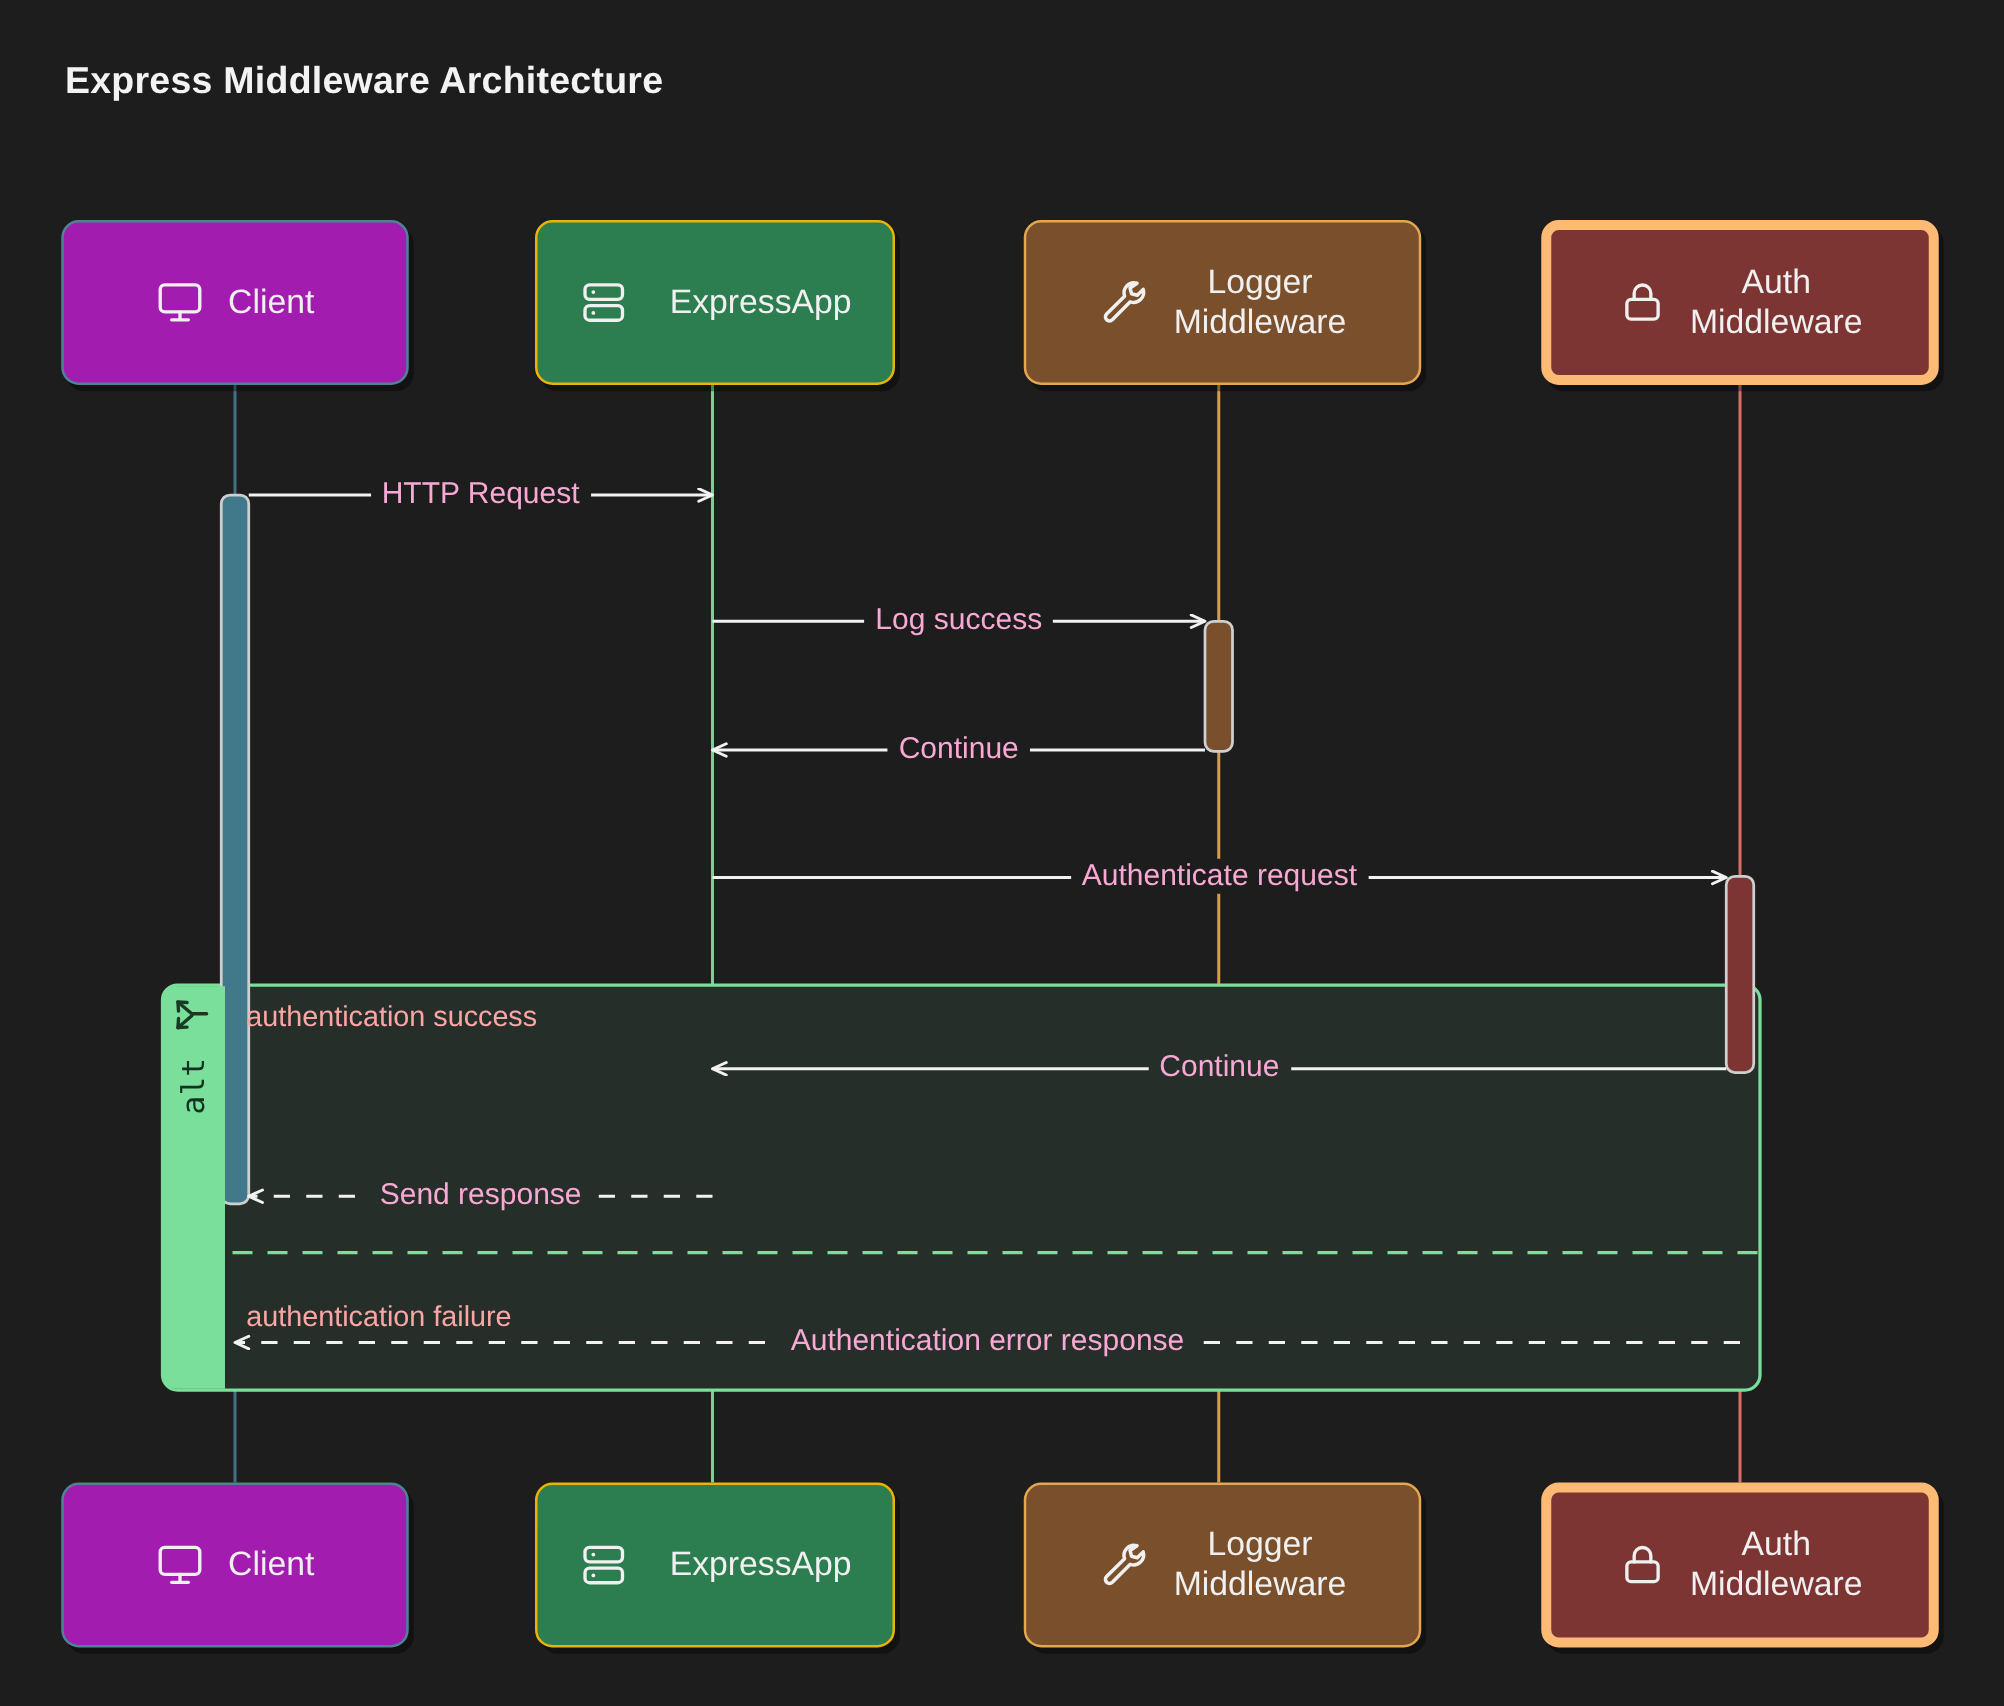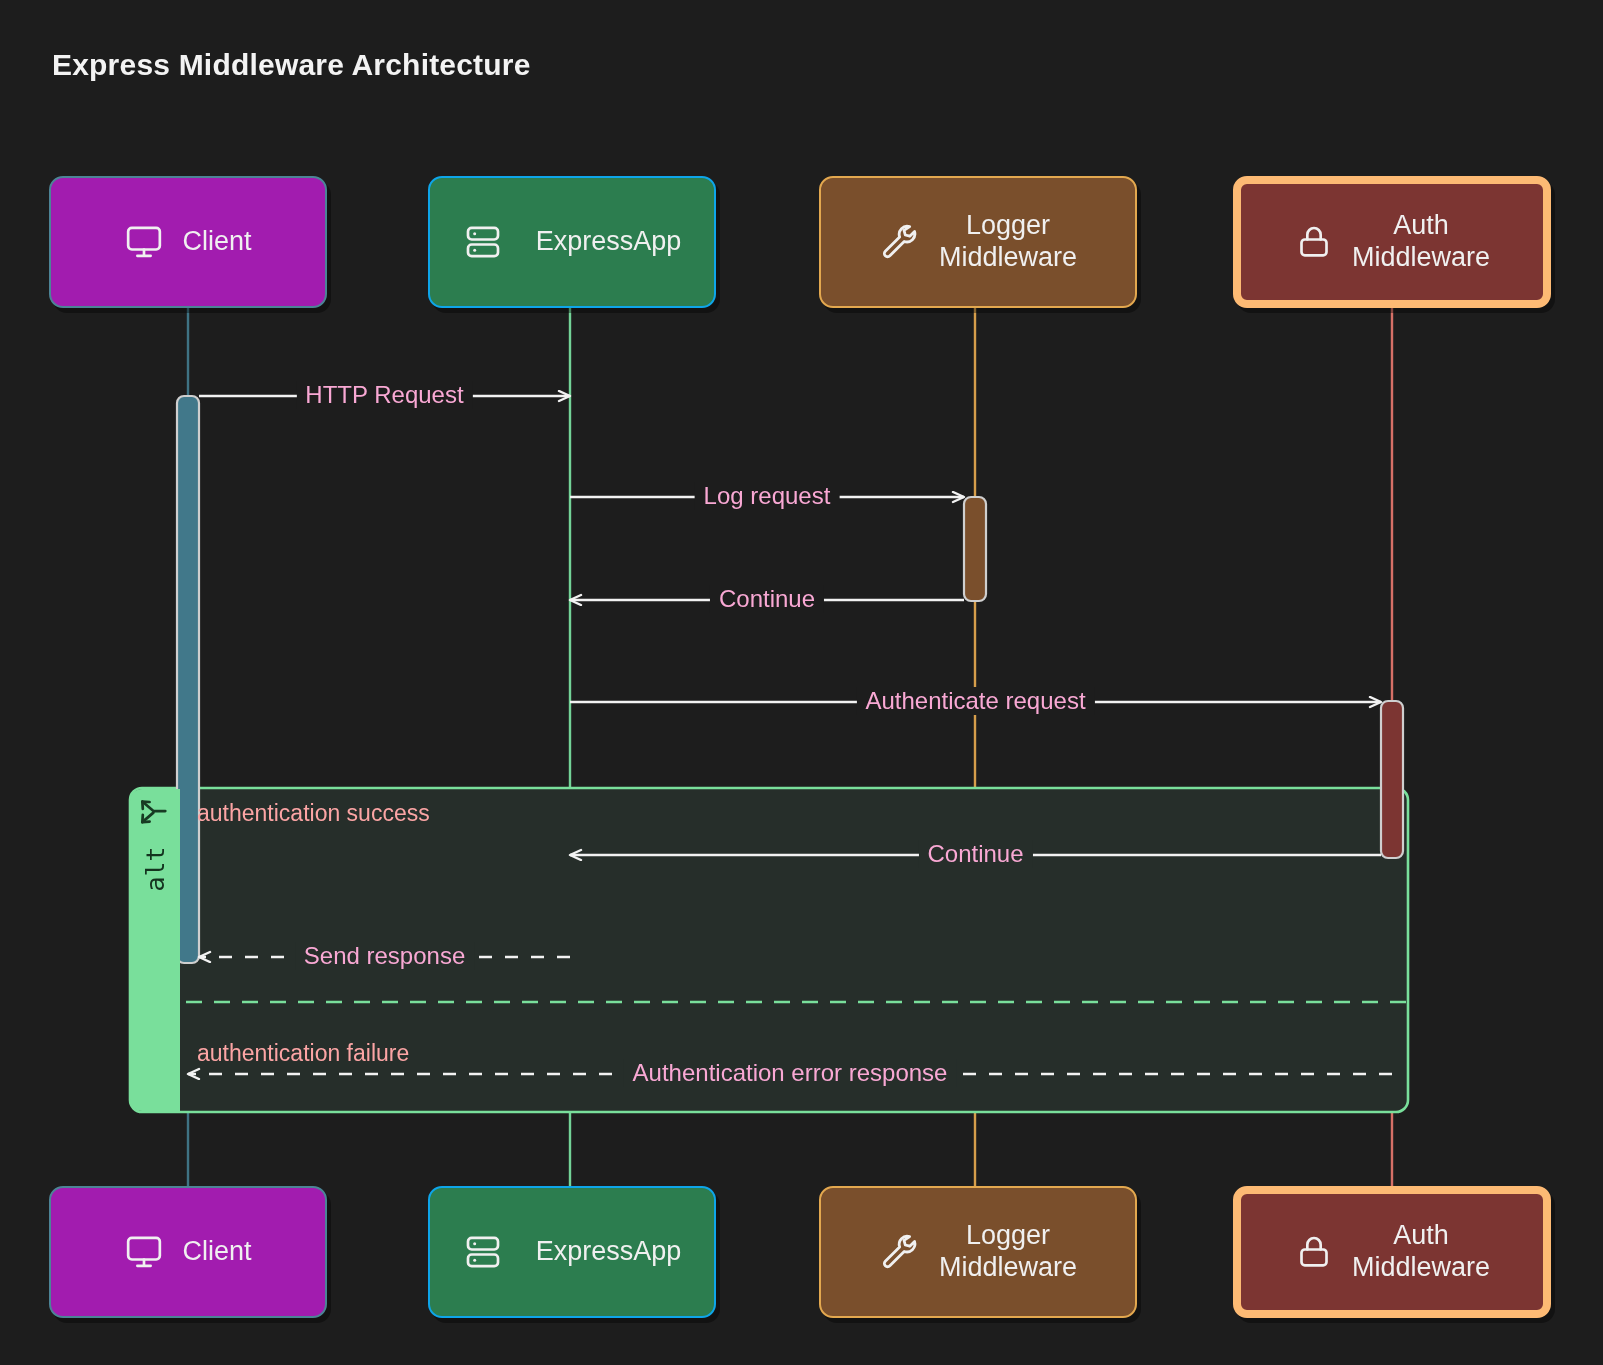--- a/index.html
+++ b/index.html
@@ -27,21 +27,21 @@
     gap:18px;
     box-sizing:border-box;
     box-shadow:4px 5px 0 rgba(0,0,0,.38);
   }
   .participant .p-icon{display:flex;align-items:center;justify-content:center;flex:0 0 auto;}
   .participant .p-label{
     color:#f0f0f0;font-size:27px;line-height:1.18;text-align:center;white-space:pre-line;
   }
 
   .p-client{background:#a21caf;border:2px solid #4c8496;}
-  .p-express{background:#2c7d4f;border:2px solid #0ea5e9;gap:33px;}
+  .p-express{background:#2c7d4f;border:2px solid #eab308;gap:33px;}
   .p-logger{background:#7a4f2c;border:2px solid #e3a84f;}
   .p-auth{background:#7c3532;border:8px solid #fdba74;}
 
   
   .msg-label{
     position:absolute;color:#f9a8d4;font-size:24px;
     white-space:nowrap;transform:translate(-50%,-50%);
     background:#1d1d1d;padding:0 9px;
   }
   .msg-label.on-alt{background:#262e2a;}
@@ -202,21 +202,21 @@
       <path d="M4 16.5 L8.6 16.2 M4 16.5 L4.3 11.9"></path>
     </svg>
   </div>
   <div class="alt-tab-text" style="left:133px;top:855px;width:44px;text-align:center;">alt</div>
 
   <div class="alt-cond" style="left:197px;top:800px;">authentication success</div>
   <div class="alt-cond" style="left:197px;top:1040px;">authentication failure</div>
 
   <div id="msg-labels">
       <div class="msg-label" style="left: 384.5px; top: 395px;">HTTP Request</div>
-      <div class="msg-label" style="left: 767px; top: 496px;">Log request</div>
+      <div class="msg-label" style="left: 767px; top: 496px;">Log success</div>
       <div class="msg-label" style="left: 767px; top: 599px;">Continue</div>
       <div class="msg-label" style="left: 975.5px; top: 701px;">Authenticate request</div>
       <div class="msg-label on-alt" style="left: 975.5px; top: 854px;">Continue</div>
       <div class="msg-label on-alt" style="left: 384.5px; top: 956px;">Send response</div>
       <div class="msg-label on-alt" style="left: 790px; top: 1073px;">Authentication error response</div>
     </div>
 
 </div>
 
 </body></html>

